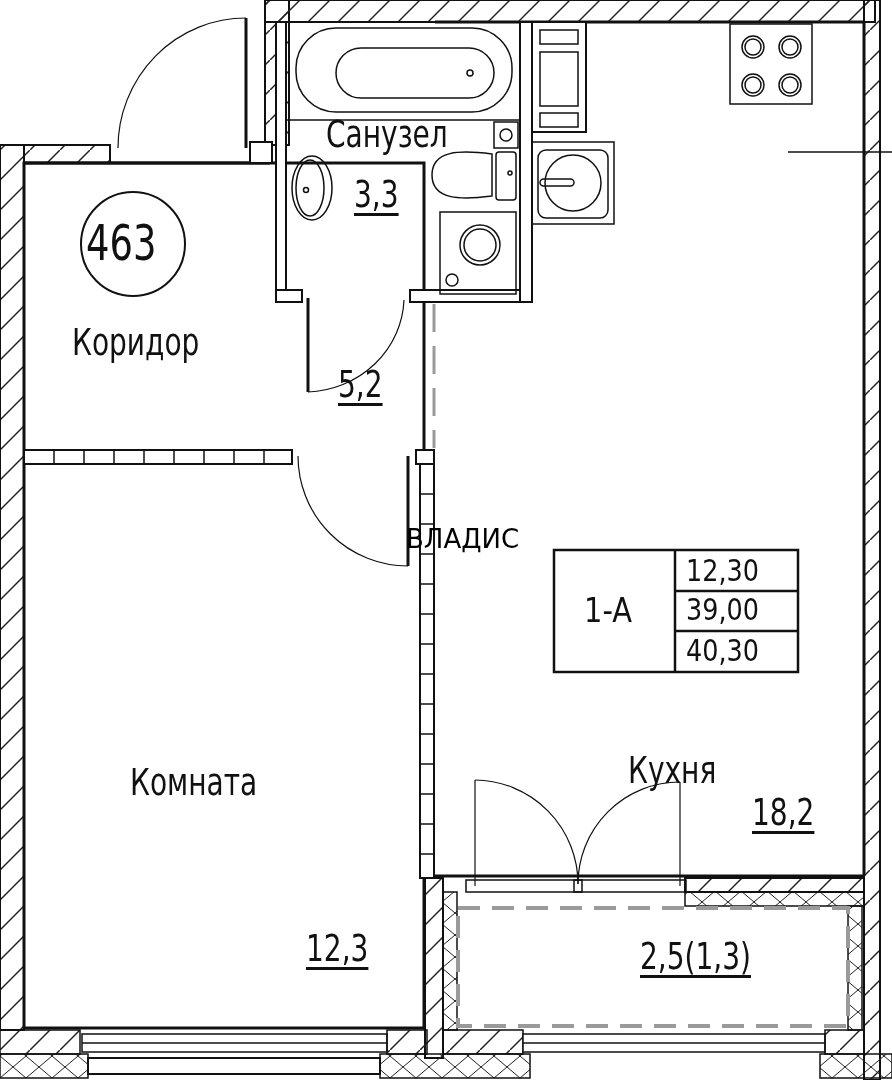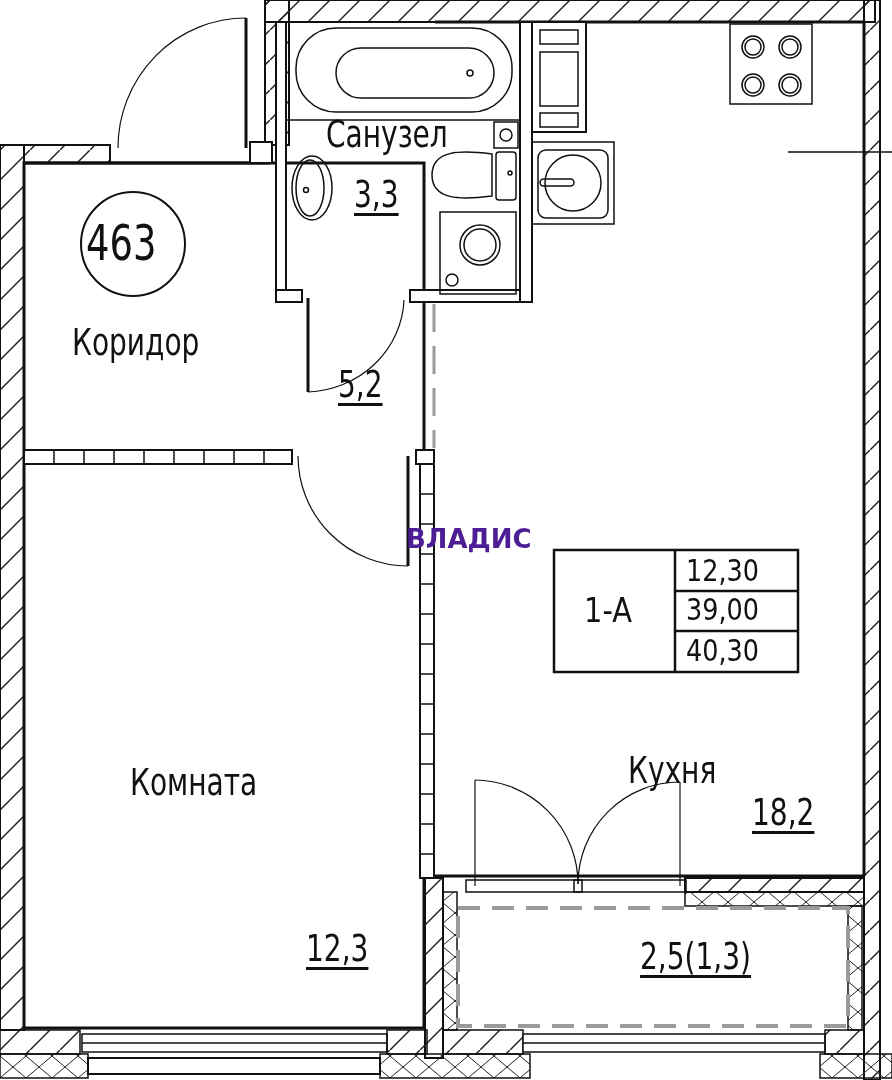--- a/index.html
+++ b/index.html
@@ -1,20 +1,20 @@
 <!DOCTYPE html>
 <html><head>
 <meta charset="utf-8">
 <style>
   html,body{margin:0;padding:0;background:#fff;}
   #plan{position:relative;width:892px;height:1080px;overflow:hidden;background:#fff;}
   svg{position:absolute;left:0;top:0;}
   .lbl{position:absolute;font-family:"DejaVu Sans Condensed","DejaVu Sans",sans-serif;color:#111;white-space:nowrap;letter-spacing:0px;transform:scaleX(0.82);transform-origin:left top;}
   .area{text-decoration:underline;text-decoration-thickness:3px;text-underline-offset:6px;}
-  .wm{position:absolute;font-family:"DejaVu Sans",sans-serif;font-weight:bold;color:#4c1d95;font-size:26px;}
+  .wm{position:absolute;font-family:"DejaVu Sans",sans-serif;font-weight:normal;color:#000000;font-size:26px;}
   .tblcell{position:absolute;font-family:"DejaVu Sans",sans-serif;color:#111;transform:scaleX(0.85);transform-origin:left top;}
 </style>
 </head>
 <body>
 
 <div id="plan">
 <svg width="892" height="1080" viewBox="0 0 892 1080">
   <defs>
     <pattern id="hatch" patternUnits="userSpaceOnUse" width="30" height="30" patternTransform="rotate(0)">
       <line x1="0" y1="30" x2="30" y2="0" stroke="#222" stroke-width="1.5"></line>

